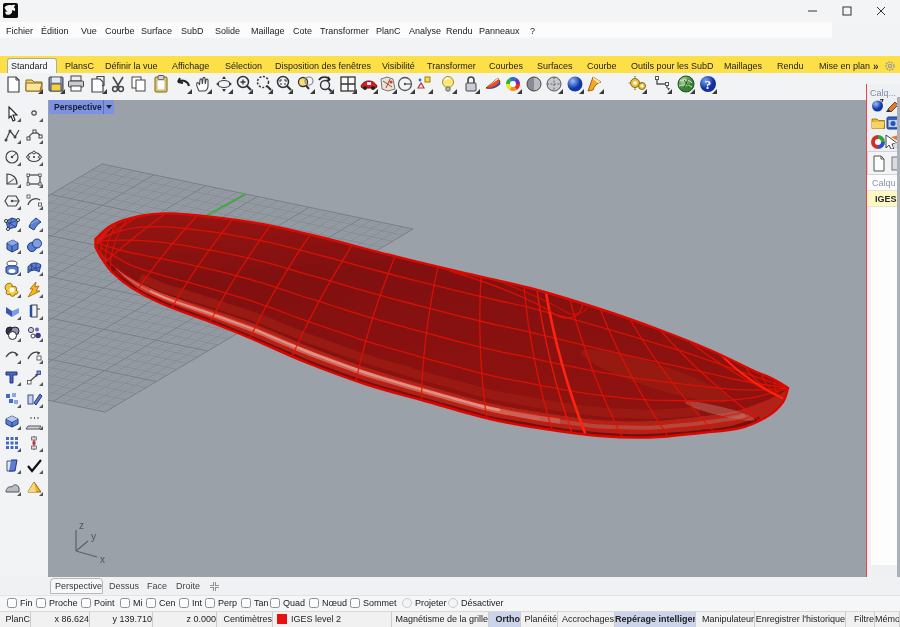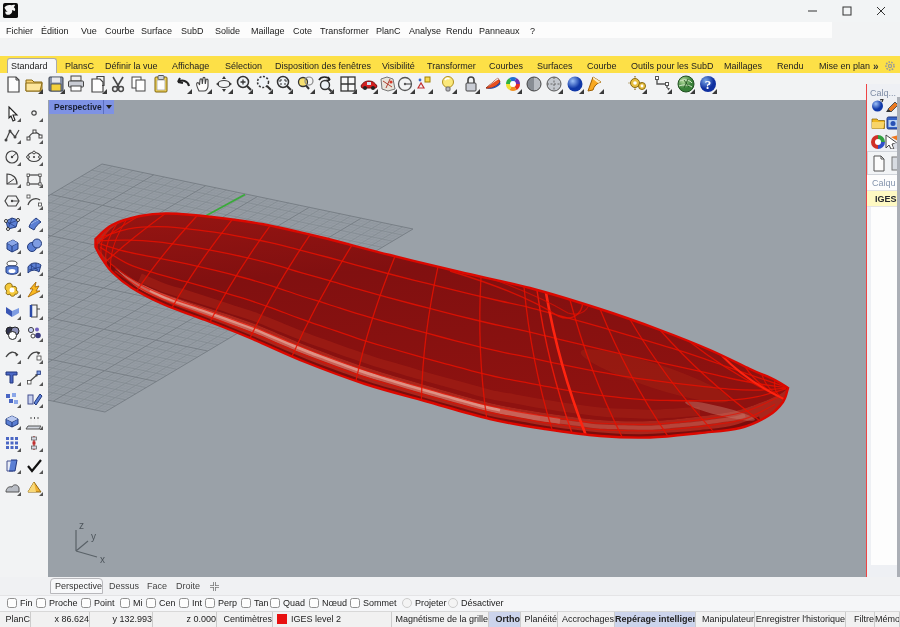--- a/index.html
+++ b/index.html
@@ -641,21 +641,21 @@
       <span class="osn" style="left:241px"><span class="cb"></span>Tan</span>
       <span class="osn" style="left:270px"><span class="cb"></span>Quad</span>
       <span class="osn" style="left:309px"><span class="cb"></span>Nœud</span>
       <span class="osn" style="left:350px"><span class="cb"></span>Sommet</span>
       <span class="osn" style="left:402px"><span class="rb"></span>Projeter</span>
       <span class="osn" style="left:448px"><span class="rb"></span>Désactiver</span>
     </div>
     <div class="abs" id="statusbar">
       <div class="sbcell" style="left:0px;width:31px">PlanC</div>
       <div class="sbcell" style="left:31px;width:59px">x 86.624</div>
-      <div class="sbcell" style="left:90px;width:63px">y 132.993</div>
+      <div class="sbcell" style="left:90px;width:63px">y 139.710</div>
       <div class="sbcell" style="left:153px;width:64px">z 0.000</div>
       <div class="sbcell" style="left:217px;width:56px">Centimètres</div>
       <div class="sbcell" style="left:273px;width:119px;text-align:left;padding-left:4px"><span style="display:inline-block;width:10px;height:10px;background:#e81010;vertical-align:-2px;margin-right:4px"></span>IGES level 2</div>
       <div class="sbcell" style="left:392px;width:97px">Magnétisme de la grille</div>
       <div class="sbcell" style="left:489px;width:32px;background:#ccd4ec"><b>Ortho</b></div>
       <div class="sbcell" style="left:521px;width:37px">Planéité</div>
       <div class="sbcell" style="left:558px;width:57px">Accrochages</div>
       <div class="sbcell" style="left:615px;width:81px;background:#ccd4ec"><b>Repérage intelligent</b></div>
       <div class="sbcell" style="left:696px;width:59px">Manipulateur</div>
       <div class="sbcell" style="left:755px;width:91px">Enregistrer l'historique</div>

